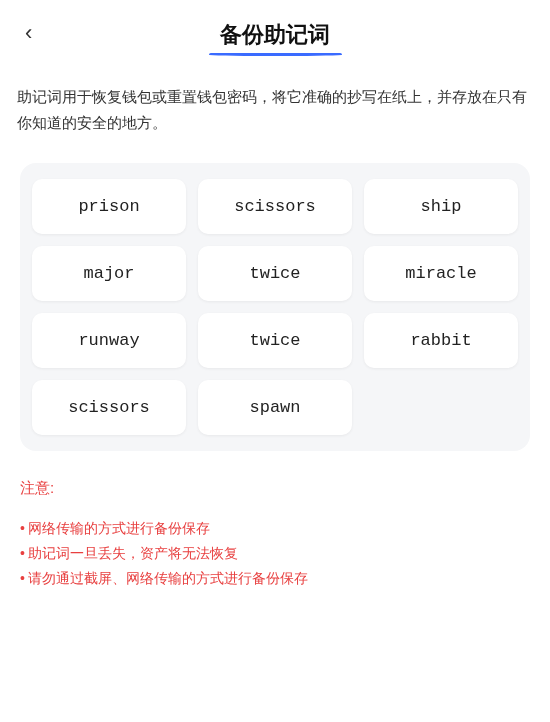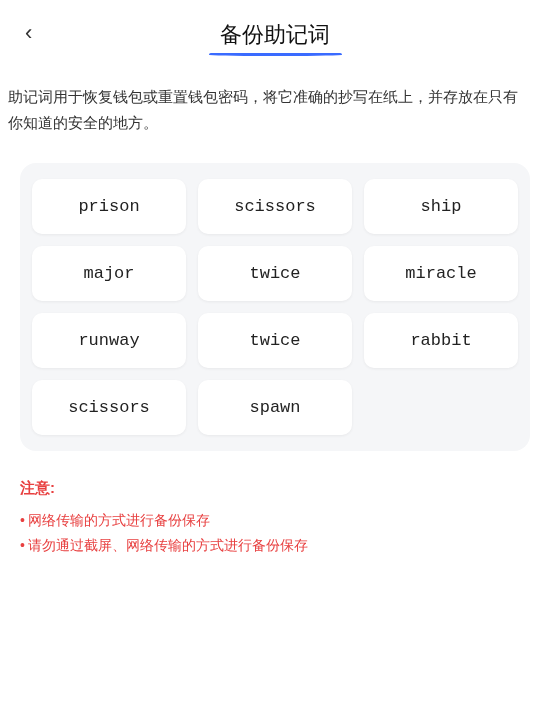--- a/index.html
+++ b/index.html
@@ -39,38 +39,38 @@
     }
 
     .title-wrapper {
       display: flex;
       flex-direction: column;
       align-items: center;
     }
 
     .page-title {
       font-size: 22px;
-      font-weight: 400;
+      font-weight: 700;
       color: #111;
     }
 
     .title-underline {
       width: 110%;
       height: 3px;
       border-bottom: 3px solid #3a6bff;
       border-radius: 2px;
       margin-top: 3px;
       
       border-bottom-left-radius: 50%;
       border-bottom-right-radius: 50%;
       transform: scaleX(1.1);
     }
 
     .description {
-      padding: 18px 20px 10px 8px;
+      padding: 18px 20px 10px 17px;
       font-size: 15px;
       color: #333;
       line-height: 1.7;
     }
 
     .mnemonic-grid-container {
       margin: 18px 20px;
       background: #f5f6f8;
       border-radius: 16px;
       padding: 16px 12px;
@@ -95,23 +95,23 @@
       font-weight: 400;
       box-shadow: 0 1px 3px rgba(0,0,0,0.06);
     }
 
     .notes-section {
       padding: 10px 20px 30px 20px;
     }
 
     .notes-title {
       font-size: 15px;
-      font-weight: 700;
+      font-weight: 400;
       color: #e84040;
-      margin-bottom: 10px;
+      margin-bottom: 18px;
     }
 
     .notes-list {
       list-style: none;
       padding: 0;
     }
 
     .notes-list li {
       font-size: 14px;
       color: #e84040;
@@ -153,15 +153,16 @@
       <div class="mnemonic-cell">rabbit</div>
       <div class="mnemonic-cell">scissors</div>
       <div class="mnemonic-cell">spawn</div>
     </div>
 </div>
 
 <div class="notes-section">
   <div class="notes-title">注意:</div>
   <ul class="notes-list" id="notes-list">
   <li>网络传输的方式进行备份保存</li>
+      <li>助记词一旦丢失，资产将无法恢复</li>
       <li>请勿通过截屏、网络传输的方式进行备份保存</li>
     </ul>
 </div>
 
 </body></html>

